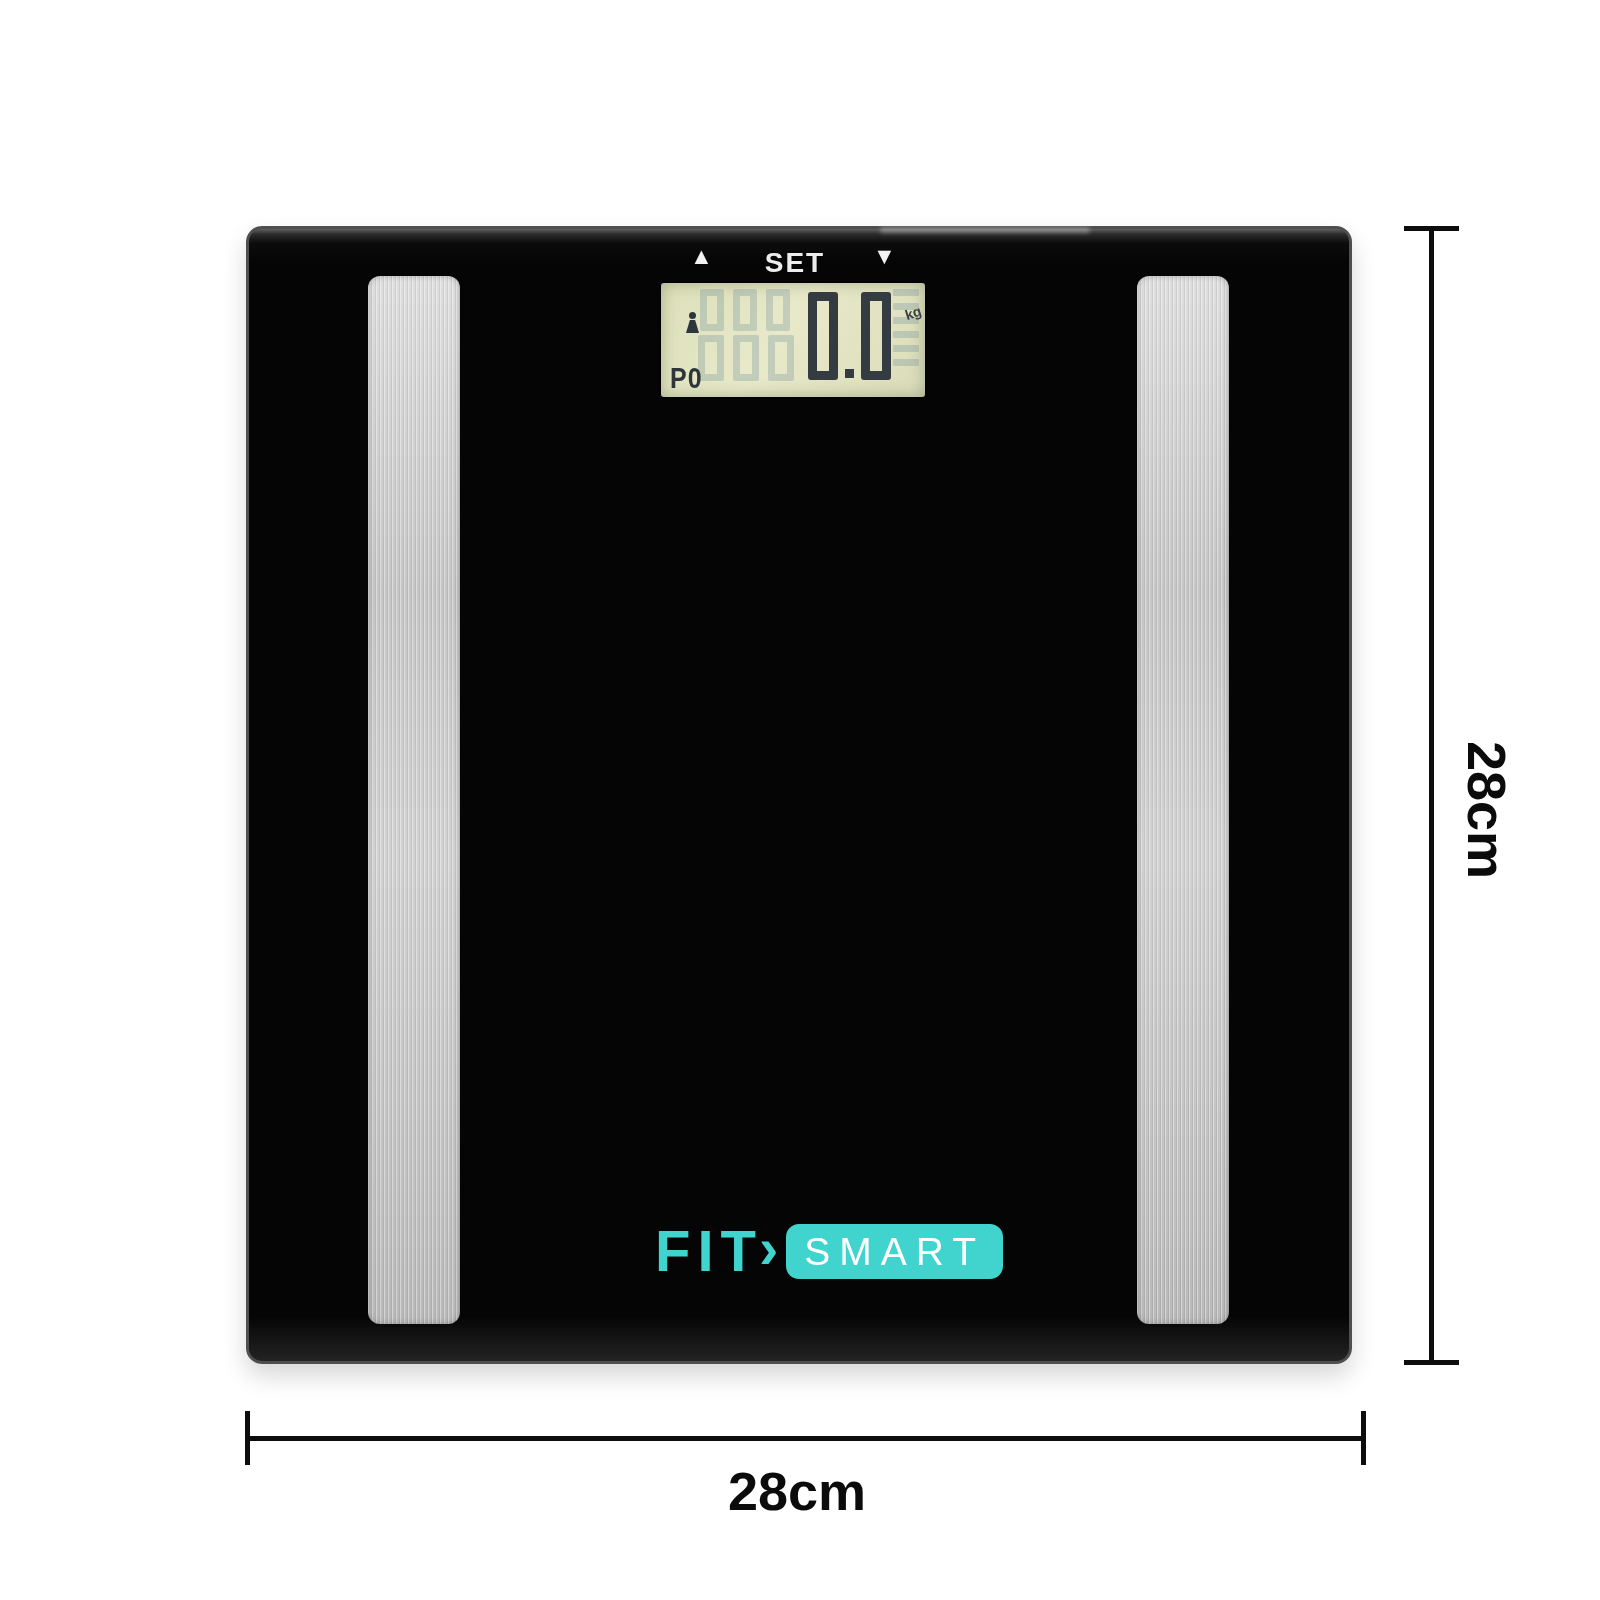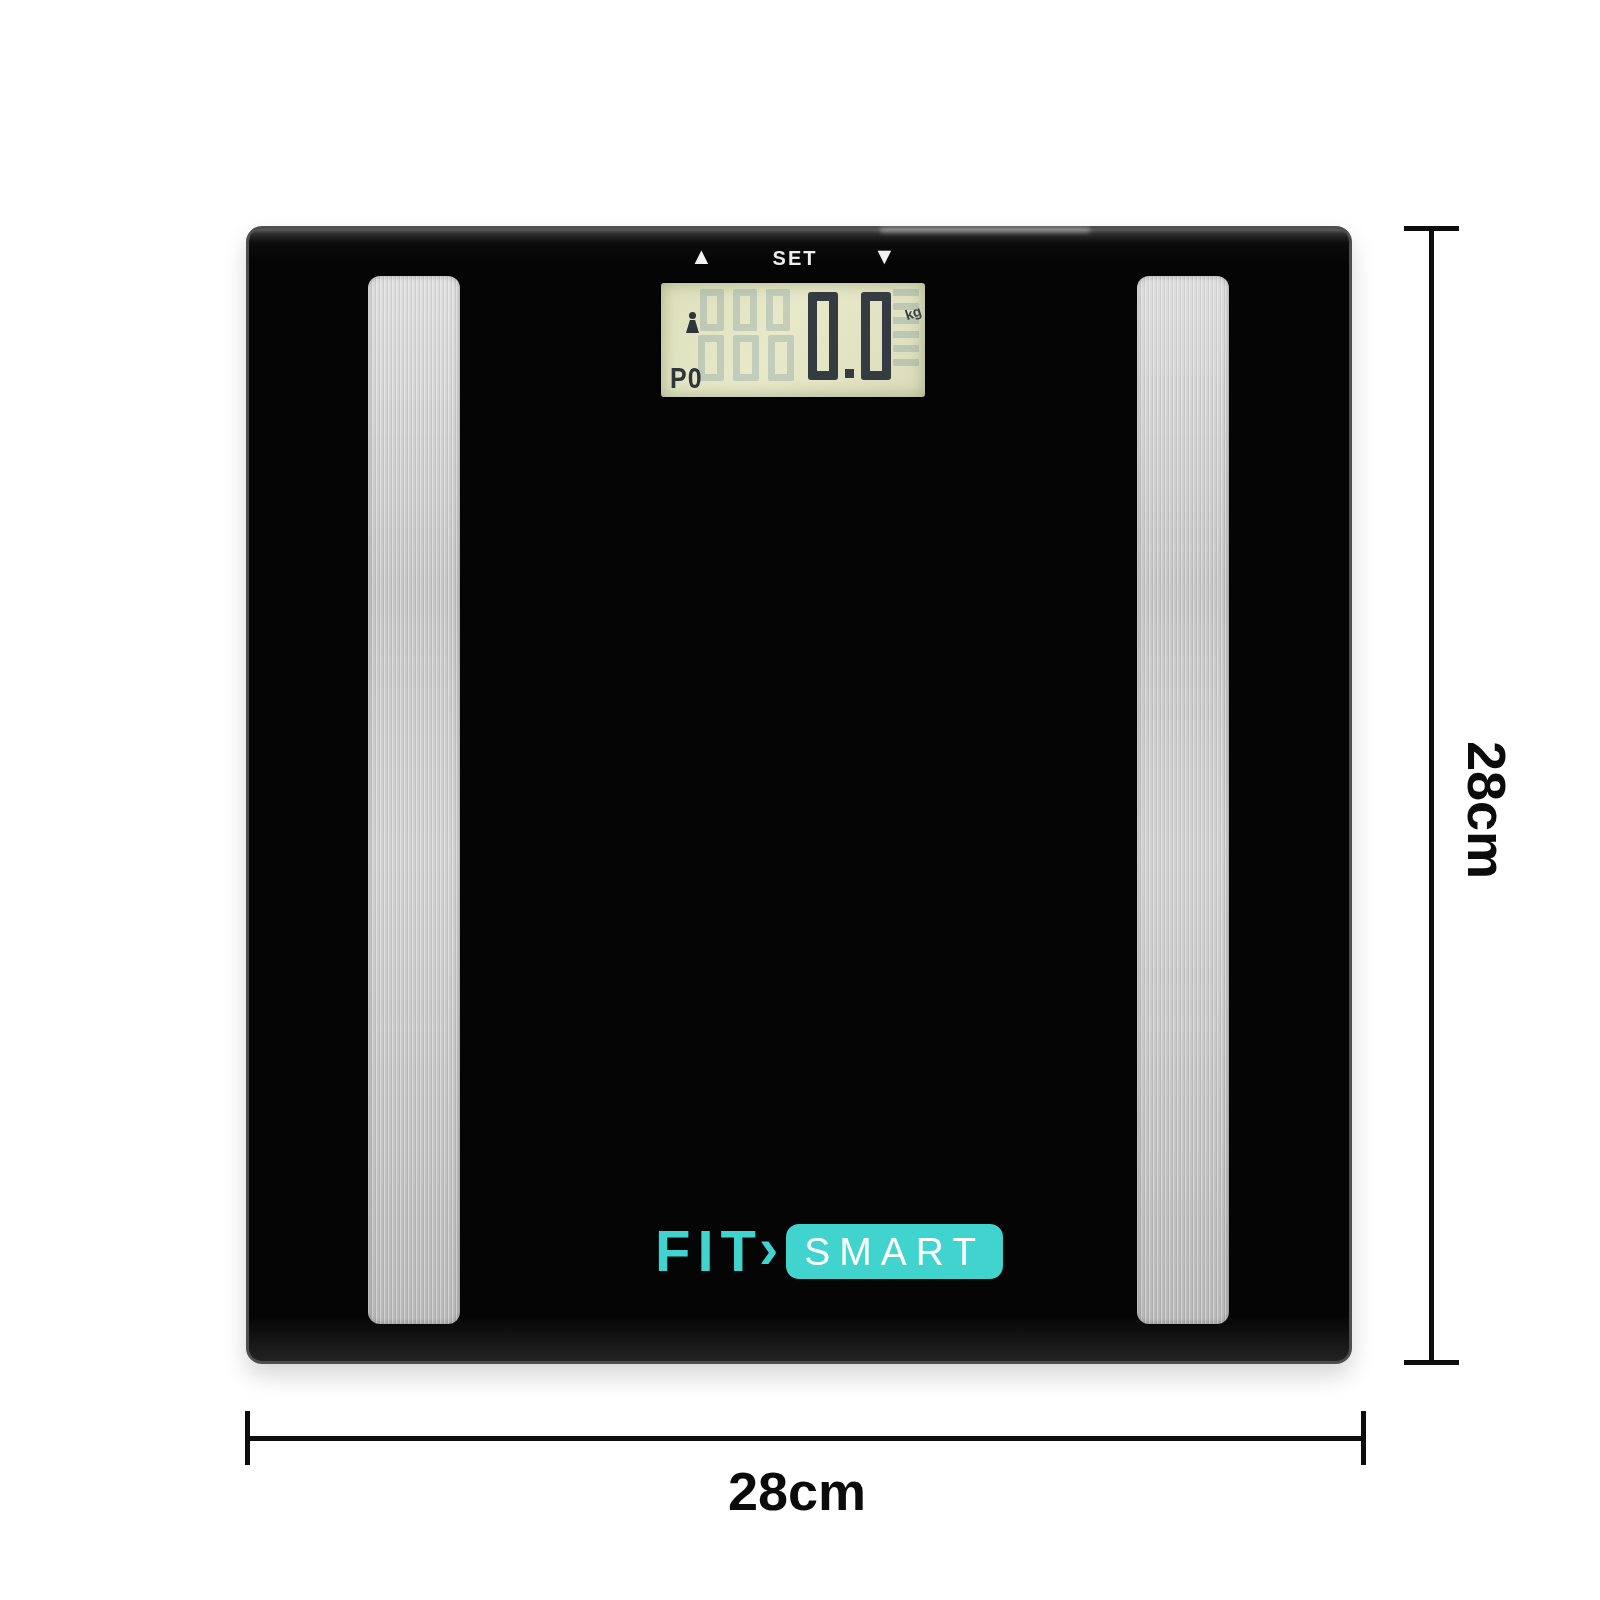--- a/index.html
+++ b/index.html
@@ -27,21 +27,21 @@
     box-shadow:inset 0 0 6px rgba(0,0,0,0.25);
   }
   .strip-left{left:119px;}
   .strip-right{left:888px;}
   
   .tri{position:absolute;color:#f2f2f2;font-size:23px;line-height:1;}
   .tri-up{left:441px;top:16px;}
   .tri-down{left:624px;top:16px;}
   .set-label{
     position:absolute;left:506px;top:18px;width:80px;text-align:center;
-    color:#ededed;font-size:20px;letter-spacing:2px;font-weight:bold;
+    color:#ededed;font-size:28px;letter-spacing:2px;font-weight:bold;
   }
   
   .lcd{
     position:absolute;left:412px;top:54px;width:264px;height:114px;border-radius:3px;
     background:linear-gradient(125deg,#dde0ba 0%,#e7e9c9 45%,#dadcb9 100%);
     box-shadow:inset 0 0 16px rgba(70,80,40,0.35), 0 0 0 2px rgba(0,0,0,0.5);
   }
   .weight{position:absolute;left:147px;top:9px;display:flex;align-items:flex-end;gap:7px;height:88px;}
   .seg-digit{width:30px;height:88px;border:9px solid #343b41;border-radius:3px;box-sizing:border-box;}
   .dp{width:9px;height:9px;background:#343b41;margin-bottom:2px;}

